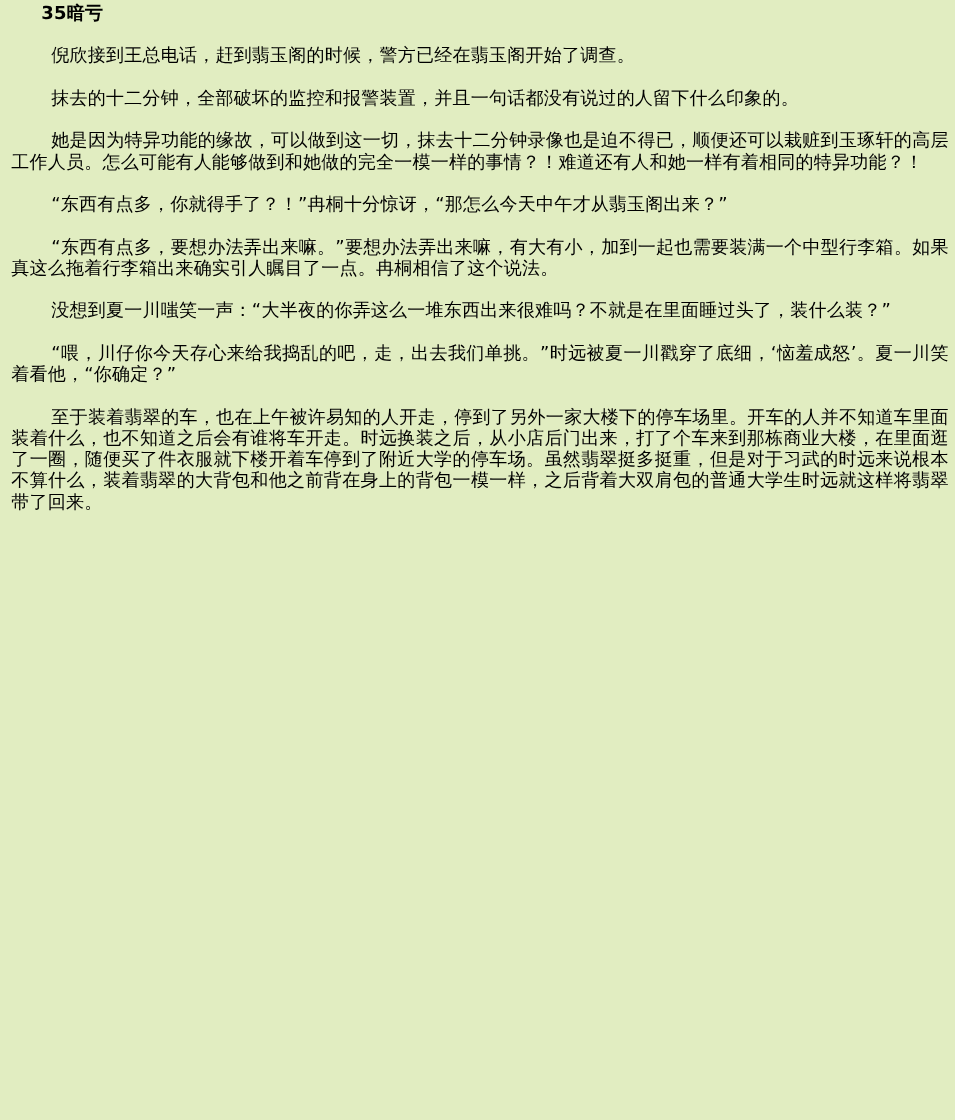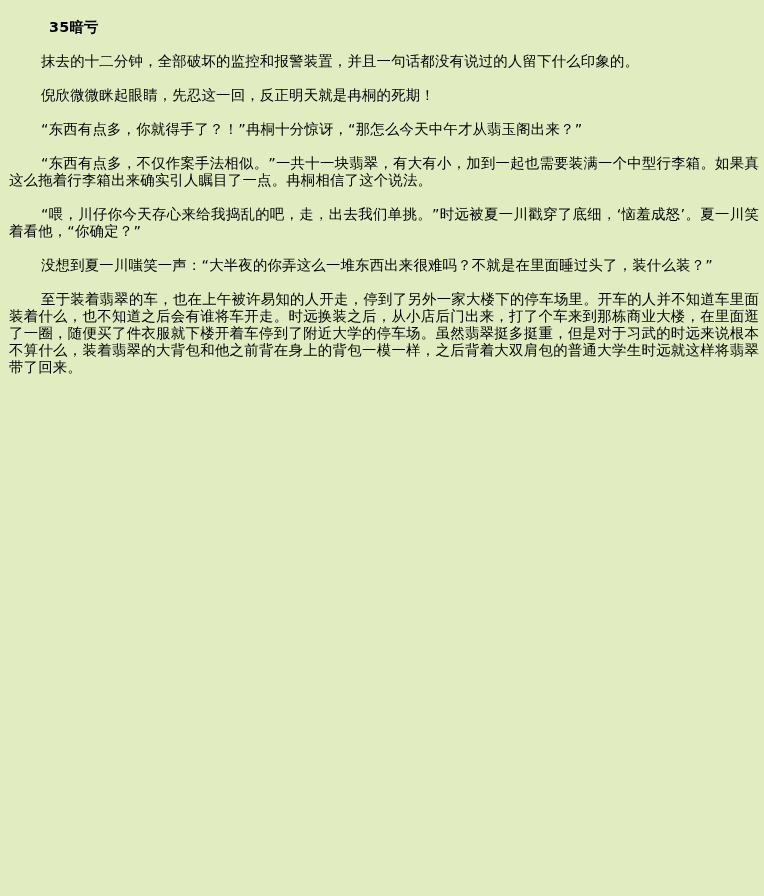--- a/index.html
+++ b/index.html
@@ -18,37 +18,38 @@
   .page {
     position: absolute;
     left: 9px;
     top: 3px;
     width: 750px;
     font-size: 14.4px;
     line-height: 17px;
     letter-spacing: 0.2px;
   }
   .chapter-title {
-    margin: 16px;
+    margin: 0;
     padding-left: 24px;
     height: 17px;
     font-size: 14.4px;
   }
   .para {
     margin: 17px 0 0 0;
     text-indent: 32px;
     text-align: justify;
     word-break: break-all;
   }
 </style>
 </head>
 <body>
 
 <div class="page">
   <h1 class="chapter-title">35暗亏</h1>
+  <p class="para">倪欣接到王总电话，赶到翡玉阁的时候，警方已经在翡玉阁开始了调查。</p>
   <p class="para">抹去的十二分钟，全部破坏的监控和报警装置，并且一句话都没有说过的人留下什么印象的。</p>
-  <p class="para">倪欣微微眯起眼睛，先忍这一回，反正明天就是冉桐的死期！</p>
+  <p class="para">她是因为特异功能的缘故，可以做到这一切，抹去十二分钟录像也是迫不得已，顺便还可以栽赃到玉琢轩的高层工作人员。怎么可能有人能够做到和她做的完全一模一样的事情？！难道还有人和她一样有着相同的特异功能？！</p>
   <p class="para">“东西有点多，你就得手了？！”冉桐十分惊讶，“那怎么今天中午才从翡玉阁出来？”</p>
-  <p class="para">“东西有点多，不仅作案手法相似。”一共十一块翡翠，有大有小，加到一起也需要装满一个中型行李箱。如果真这么拖着行李箱出来确实引人瞩目了一点。冉桐相信了这个说法。</p>
+  <p class="para">“东西有点多，要想办法弄出来嘛。”要想办法弄出来嘛，有大有小，加到一起也需要装满一个中型行李箱。如果真这么拖着行李箱出来确实引人瞩目了一点。冉桐相信了这个说法。</p>
+  <p class="para">没想到夏一川嗤笑一声：“大半夜的你弄这么一堆东西出来很难吗？不就是在里面睡过头了，装什么装？”</p>
   <p class="para">“喂，川仔你今天存心来给我捣乱的吧，走，出去我们单挑。”时远被夏一川戳穿了底细，‘恼羞成怒’。夏一川笑着看他，“你确定？”</p>
-  <p class="para">没想到夏一川嗤笑一声：“大半夜的你弄这么一堆东西出来很难吗？不就是在里面睡过头了，装什么装？”</p>
   <p class="para">至于装着翡翠的车，也在上午被许易知的人开走，停到了另外一家大楼下的停车场里。开车的人并不知道车里面装着什么，也不知道之后会有谁将车开走。时远换装之后，从小店后门出来，打了个车来到那栋商业大楼，在里面逛了一圈，随便买了件衣服就下楼开着车停到了附近大学的停车场。虽然翡翠挺多挺重，但是对于习武的时远来说根本不算什么，装着翡翠的大背包和他之前背在身上的背包一模一样，之后背着大双肩包的普通大学生时远就这样将翡翠带了回来。</p>
 </div>
 
 </body></html>

